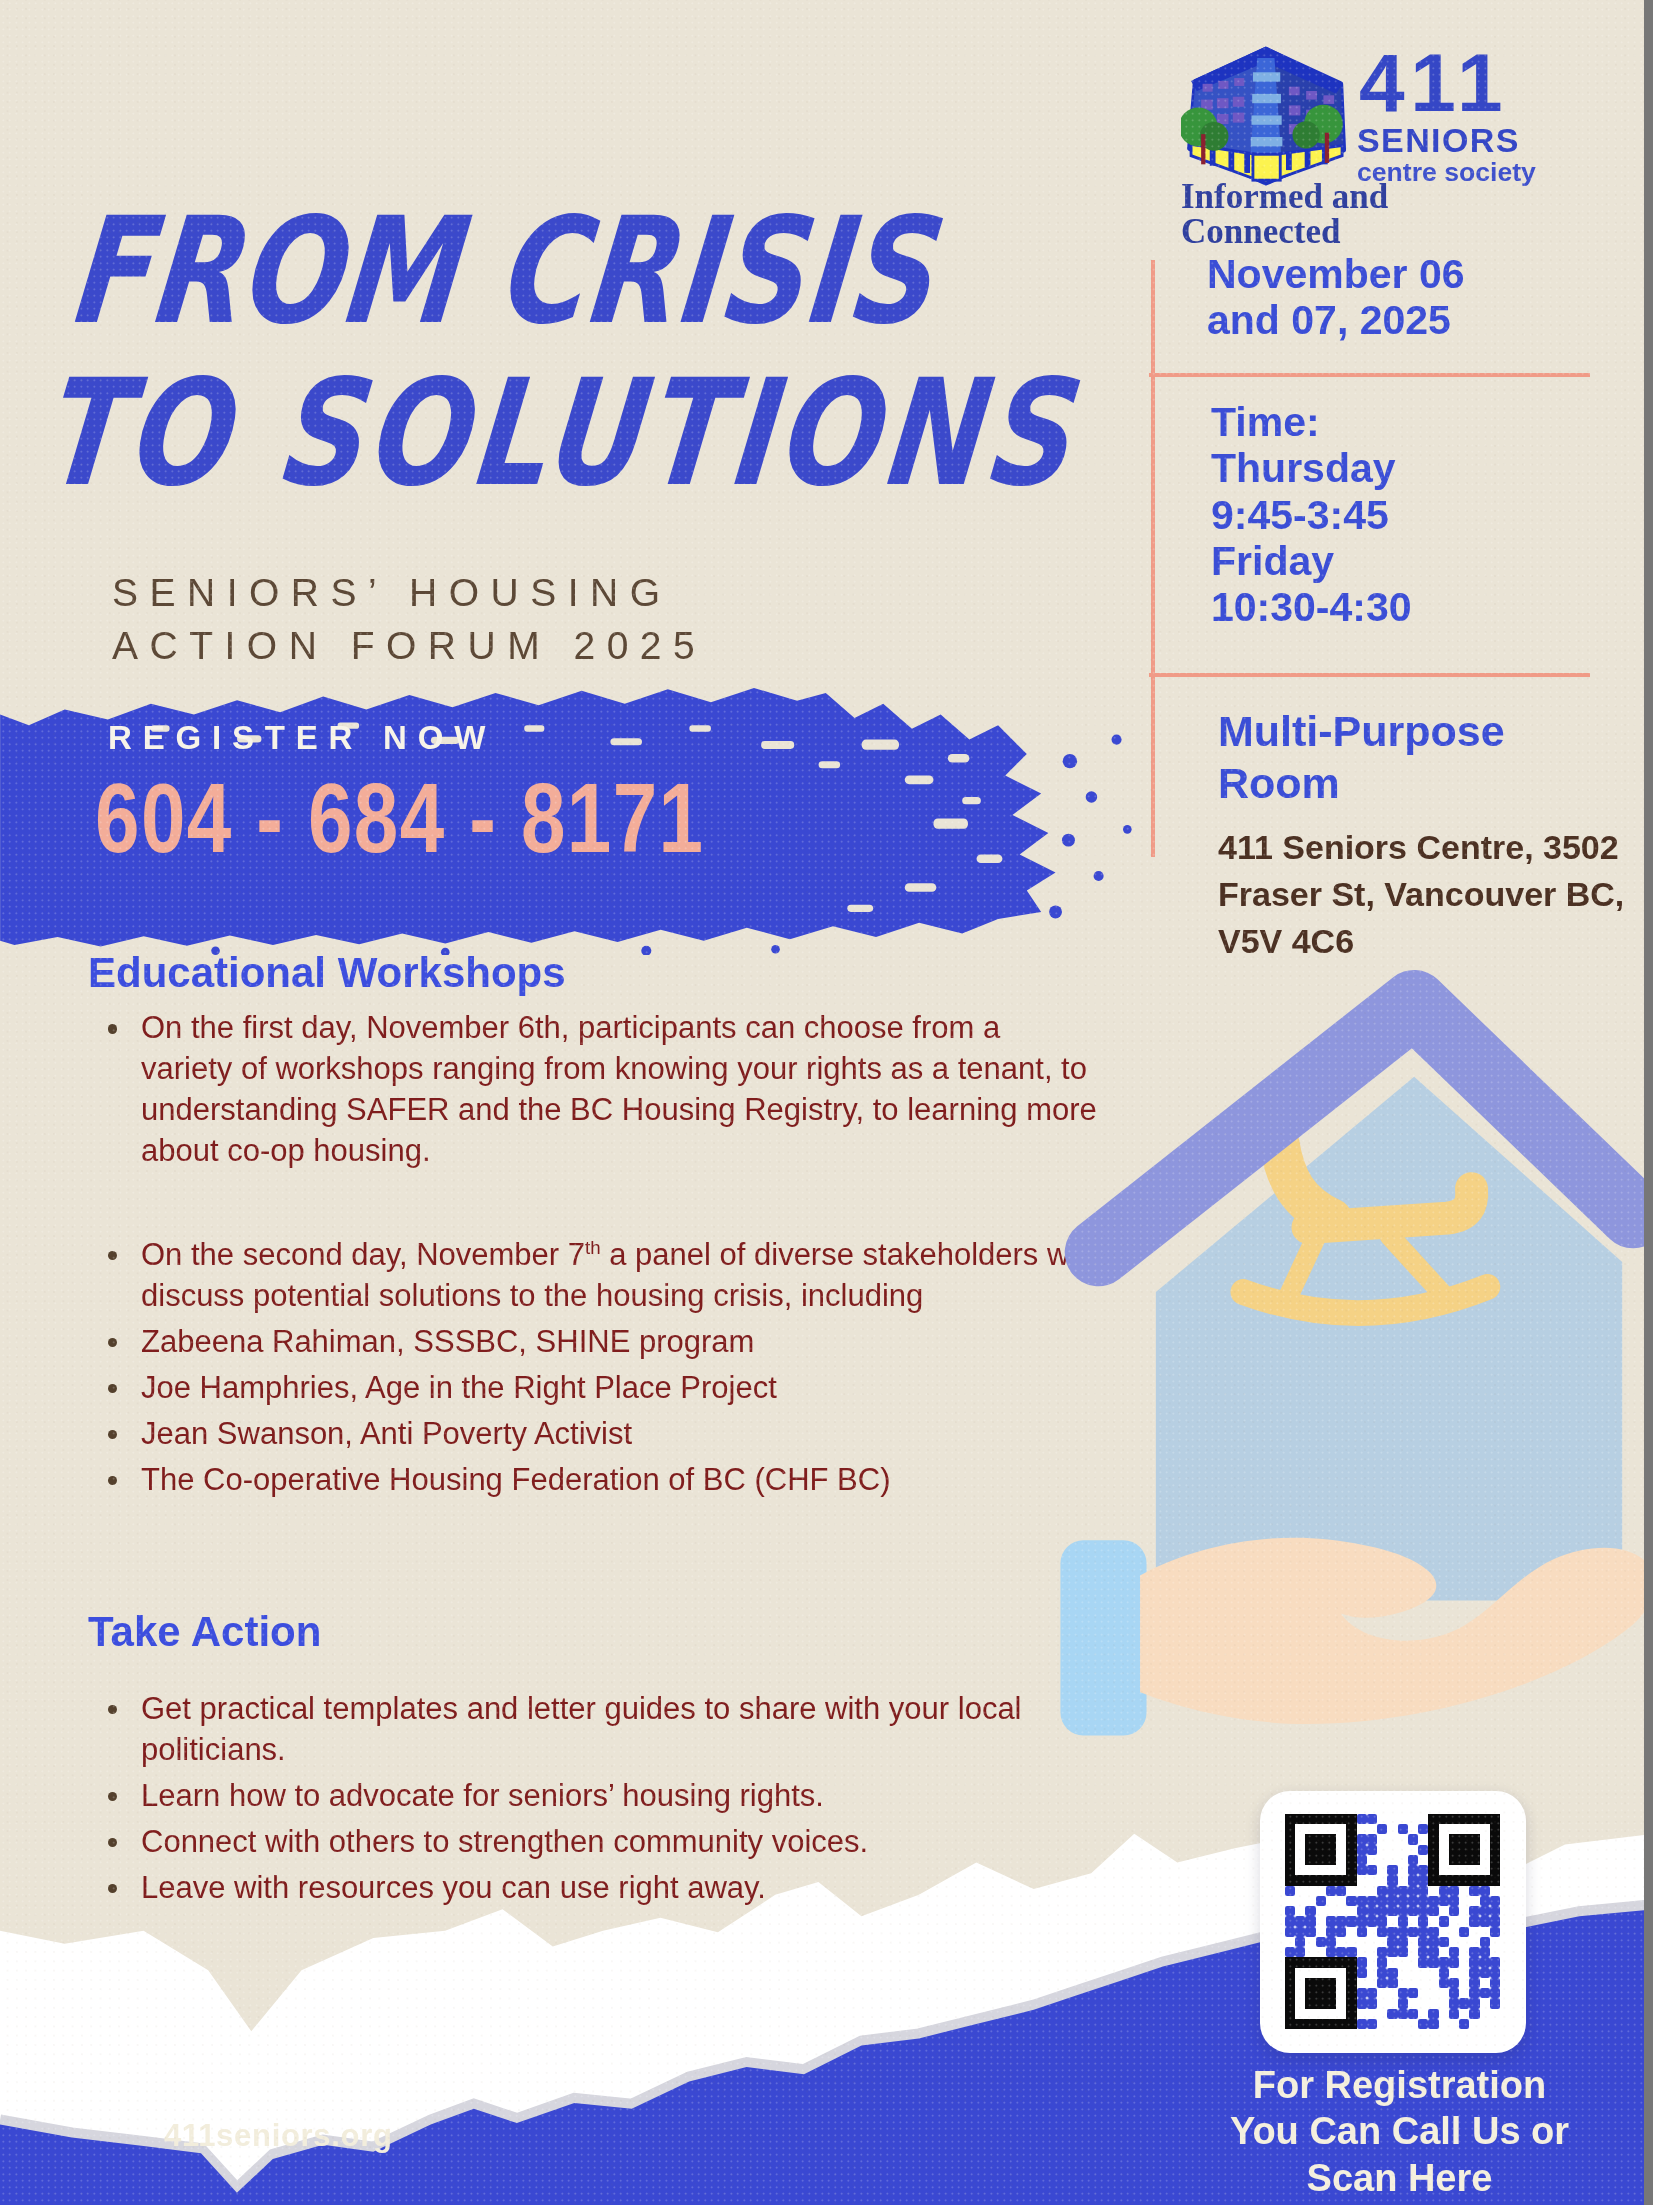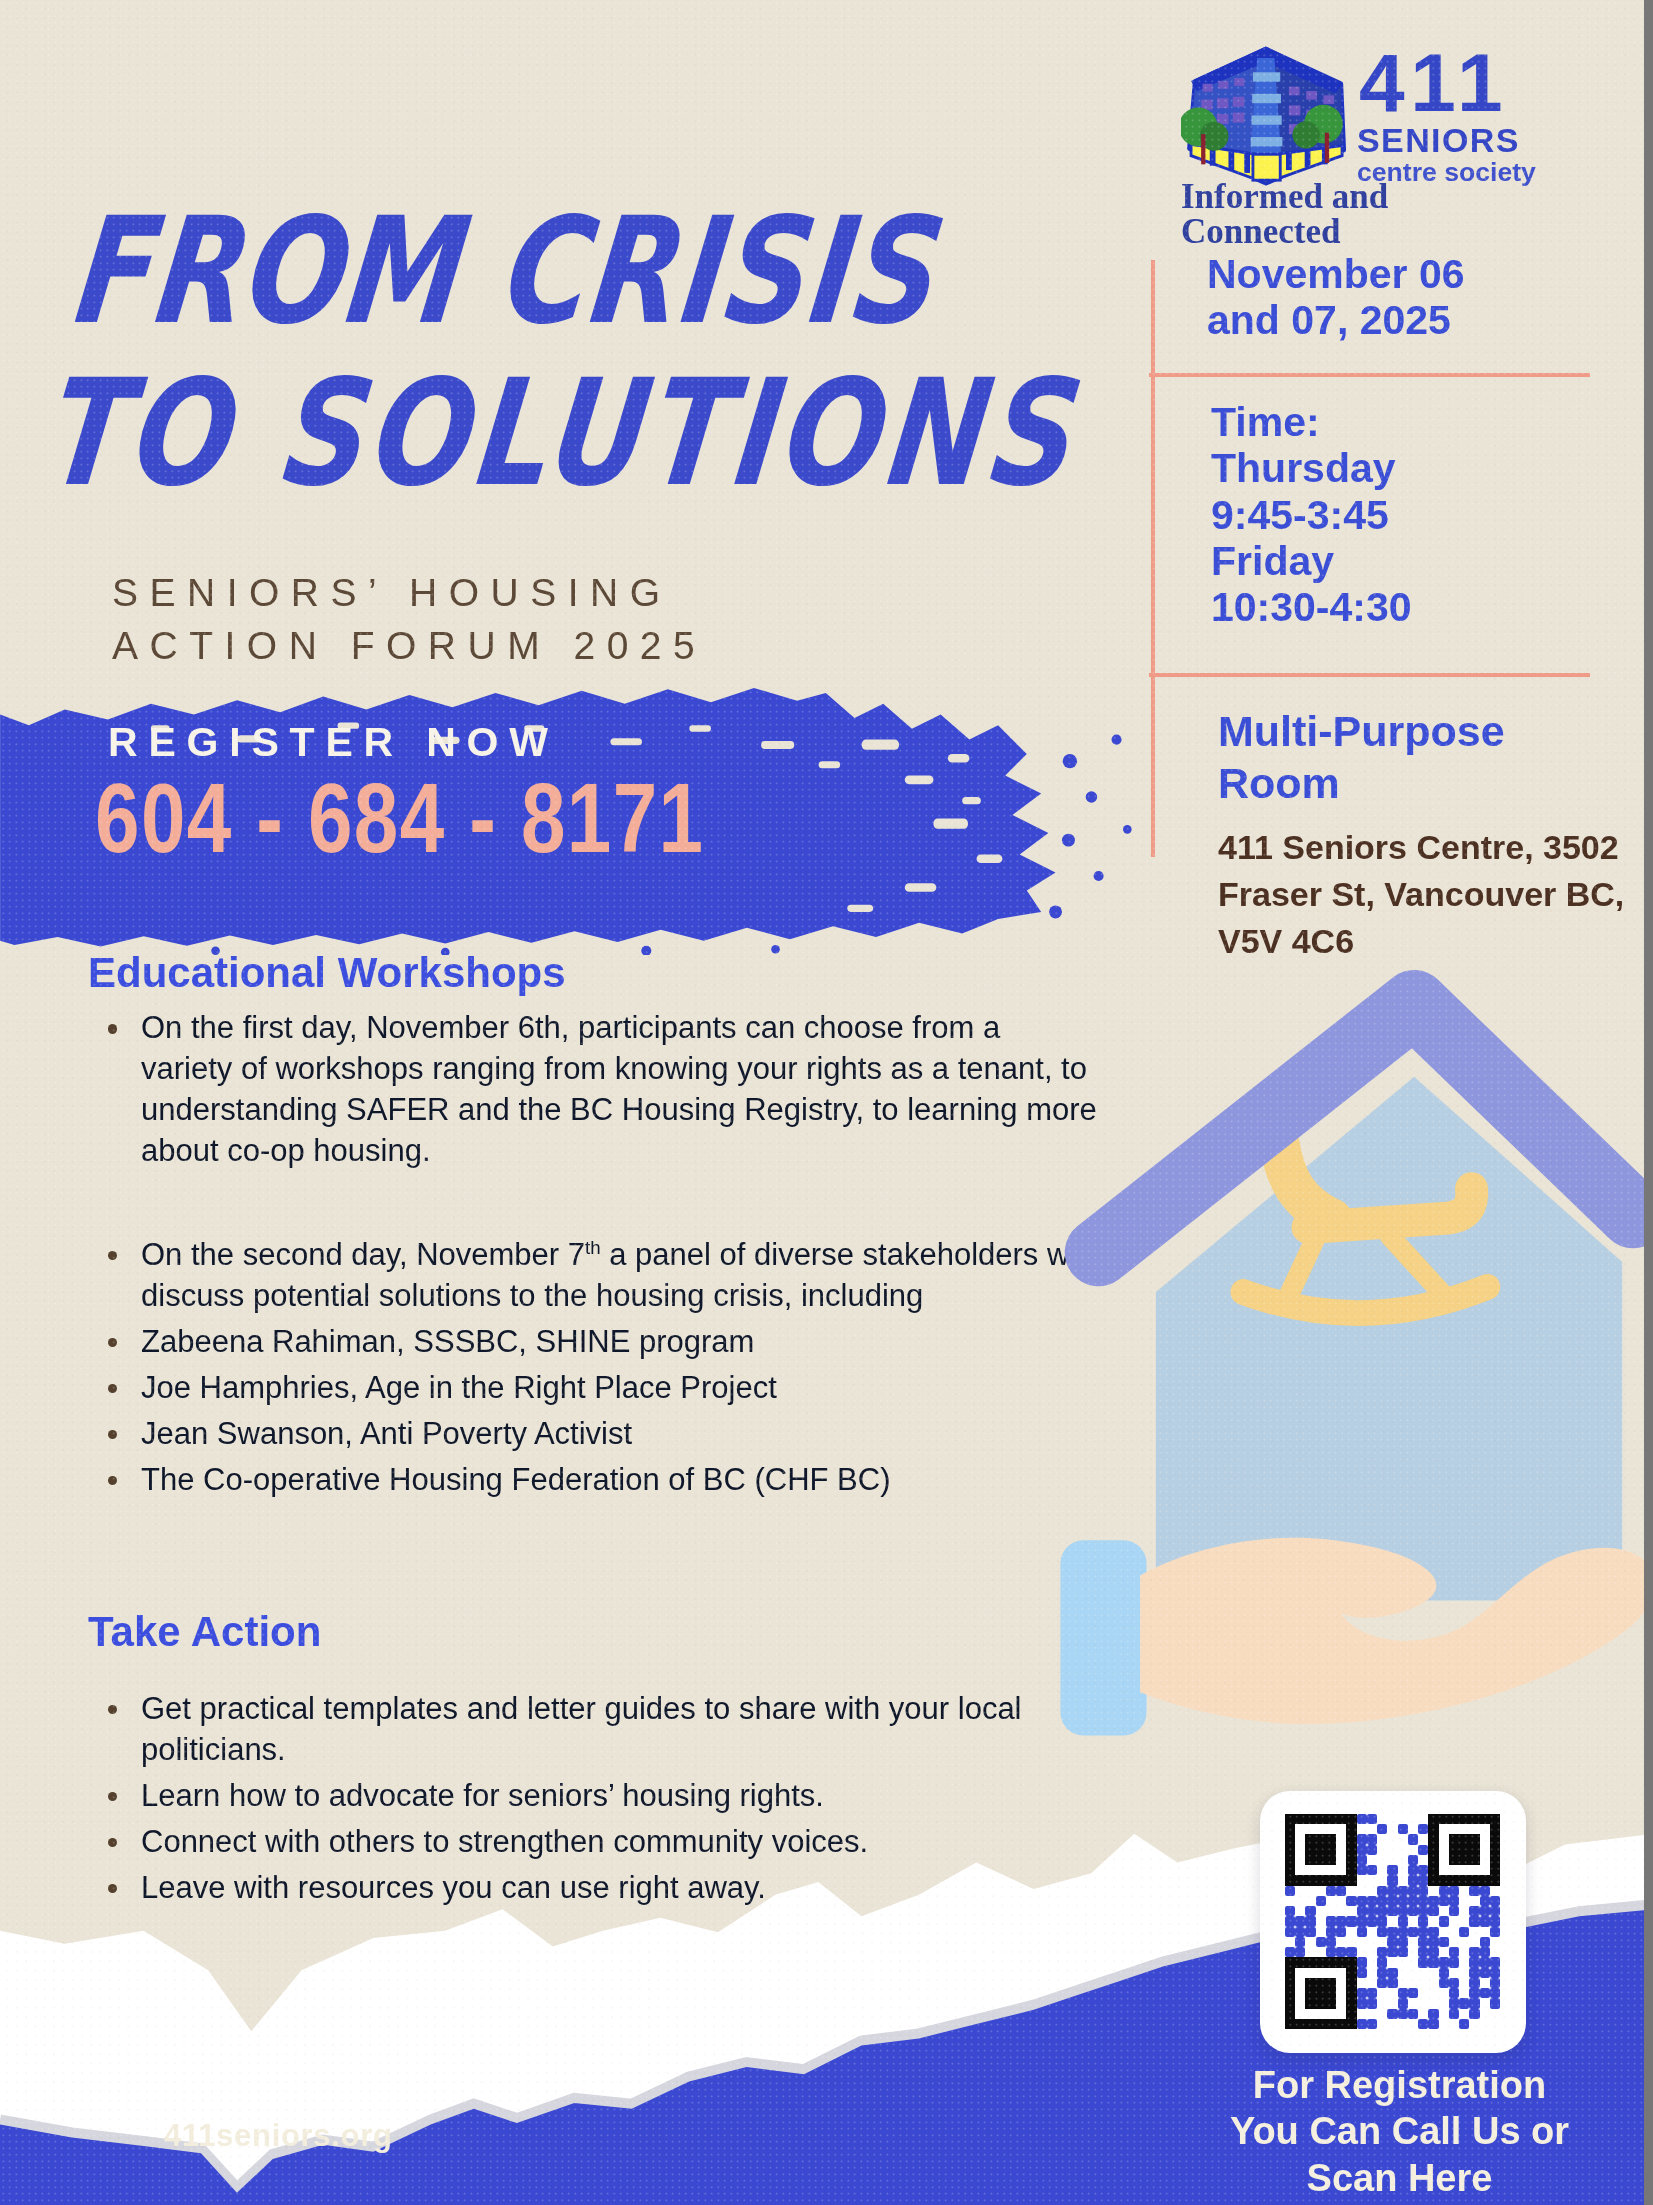--- a/index.html
+++ b/index.html
@@ -30,41 +30,41 @@
     color:#3b49cb;font-size:147px;line-height:1;white-space:nowrap;
     transform:skewX(-8deg) scaleX(.8);transform-origin:left bottom;
   }
   #title-line1{left:69px;top:198px;}
   #title-line2{left:42px;top:360px;letter-spacing:5.7px;}
 
   #subtitle{left:101px;top:566px;font-size:39px;font-weight:normal;color:#5c4836;letter-spacing:11.5px;line-height:1.36;margin-left:11px;}
 
   
   #brush-svg{left:0;top:675px;}
-  #register-label{left:108px;top:719px;font-size:41px;font-weight:bold;color:#f7f3e8;letter-spacing:10.8px;z-index:5;}
+  #register-label{left:108px;top:719px;font-size:33px;font-weight:bold;color:#f7f3e8;letter-spacing:10.8px;z-index:5;}
   #register-phone{left:95px;top:770px;font-size:80px;font-weight:bold;color:#f3ad99;letter-spacing:1.4px;z-index:5;line-height:1;}
   #register-phone span{display:inline-block;transform:scaleY(1.22);transform-origin:top left;}
 
   
   .vline{left:1151px;top:260px;width:4.3px;height:597px;background:#f09b87;}
   .hline{height:4.3px;background:#f09b87;left:1149px;width:441px;}
   #hline1{top:373px;} #hline2{top:673px;}
   .sched{color:#3b4ed6;font-weight:bold;line-height:1.13;}
   #date-block{left:1207px;top:251px;font-size:41px;}
   #time-block{left:1211px;top:399px;font-size:41px;}
   #venue-block{left:1218px;top:705px;font-size:43px;line-height:1.22;color:#3b4ed6;font-weight:bold;}
   #address-block{left:1218px;top:824px;font-size:34px;font-weight:bold;color:#4c3123;line-height:1.38;}
 
   
   .section{left:88px;width:1012px;}
   #sec-workshops{top:952px;} #sec-panel{top:1235px;} #sec-action{top:1611px;}
   .section h2{margin:0 0 14.4px 0;font-size:42px;font-weight:bold;color:#3c4ede;line-height:1;}
   #sec-action h2{margin-bottom:36px;}
   .section ul{margin:0;padding:0 0 0 53px;list-style:none;}
-  .section li{position:relative;font-size:31px;color:#0f172a;line-height:1.32;margin-bottom:5px;font-weight:500;}
+  .section li{position:relative;font-size:31px;color:#7f1d1d;line-height:1.32;margin-bottom:5px;font-weight:500;}
   .section li::before{content:"";position:absolute;left:-33px;top:16px;width:9.3px;height:9.3px;border-radius:50%;background:#54402c;}
   .section sup{font-size:18.7px;line-height:0;}
 
   
   #house-svg{left:1048px;top:962px;z-index:1;}
 
   
   #torn-svg{left:0;top:1823px;z-index:2;}
 
   

